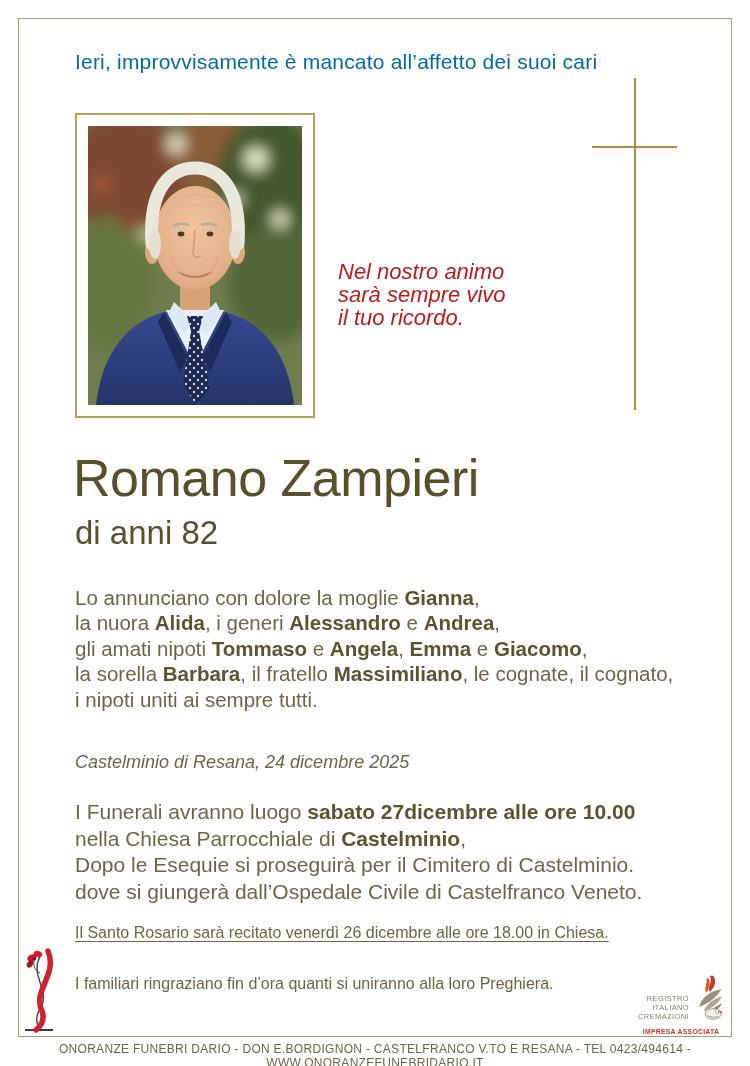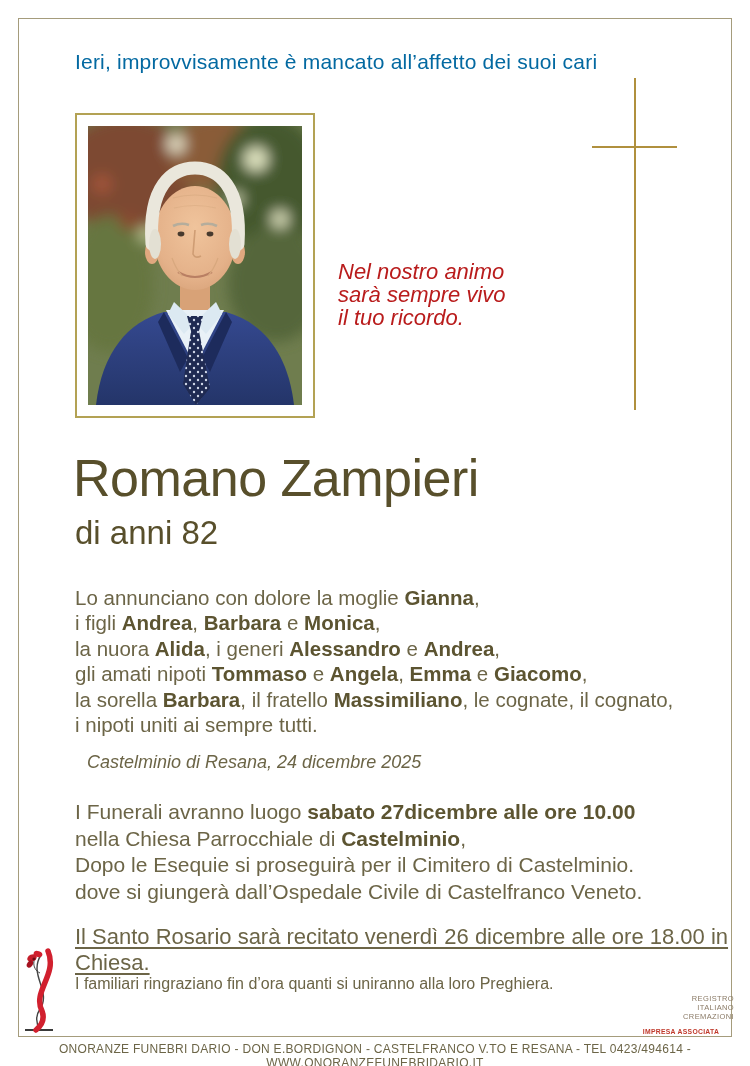--- a/index.html
+++ b/index.html
@@ -12,34 +12,34 @@
                border:2px solid #b3a254;background:#fff;padding:11px;box-sizing:border-box;}
   .photo-frame svg{display:block;}
   .cross-v{position:absolute;left:634px;top:78px;width:2px;height:332px;background:#b0903e;}
   .cross-h{position:absolute;left:592px;top:146px;width:85px;height:2px;background:#b0903e;}
   .quote{position:absolute;left:338px;top:240px;font-size:22px;font-style:italic;
          color:#b91c1c;line-height:23px;margin-top:20px;}
   .name{position:absolute;left:73px;top:448px;font-size:52px;font-weight:300;
         color:#584f2b;letter-spacing:-0.5px;}
   .age{position:absolute;left:75px;top:514px;font-size:33px;font-weight:300;color:#584f2b;}
   .announce{position:absolute;left:75px;top:585px;font-size:20.5px;color:#6c6547;line-height:25.4px;}
-  .dateline{position:absolute;left:75px;top:752px;font-size:18px;font-style:italic;color:#6c6547;margin-left:12px;}
+  .dateline{position:absolute;left:75px;top:752px;font-size:18px;font-style:italic;color:#6c6547;}
   .funeral{position:absolute;left:75px;top:799px;font-size:21px;color:#6c6547;line-height:26.5px;}
-  .rosary{position:absolute;left:75px;top:924px;font-size:22px;color:#6c6547;
+  .rosary{position:absolute;left:75px;top:924px;font-size:16px;color:#6c6547;
           text-decoration:underline;text-underline-offset:3px;}
   .thanks{position:absolute;left:75px;top:975px;font-size:16px;color:#6c6547;}
   .telegram{position:absolute;left:75px;top:1012px;font-size:17.5px;font-style:italic;color:#8e8564;}
   .footer{position:absolute;left:0;top:1042px;width:750px;text-align:center;
           font-size:12px;color:#6c6547;letter-spacing:0.3px;}
   .b{font-weight:bold;color:#5c5431;}
   .flower-logo{position:absolute;left:20px;top:945px;}
   .cremation{position:absolute;left:638px;top:972px;width:86px;}
   .crem-row{display:flex;align-items:flex-start;}
   .crem-text{font-size:7.5px;line-height:9px;color:#8a7a66;letter-spacing:0.4px;
-             text-transform:uppercase;margin-top:22px;text-align:right;flex:1;margin-left:45px;}
+             text-transform:uppercase;margin-top:22px;text-align:right;flex:1;}
   .crem-badge{font-size:6.8px;font-weight:bold;color:#c0392b;letter-spacing:0.3px;
               text-transform:uppercase;margin-top:4px;text-align:center;}
 </style>
 </head>
 <body>
 
 <div class="page">
 
   <div class="frame"></div>
 
@@ -124,21 +124,20 @@
     <div>Nel nostro animo</div>
     <div>sarà sempre vivo</div>
     <div>il tuo ricordo.</div>
   </div>
 
   <div class="name">Romano Zampieri</div>
   <div class="age">di anni 82</div>
 
   <div class="announce">
     <div><span>Lo annunciano con dolore la moglie </span><span class="b">Gianna</span><span>,</span></div>
-    <div><span>i figli </span><span class="b">Andrea</span><span>, </span><span class="b">Barbara</span><span> e </span><span class="b">Monica</span><span>,</span></div>
     <div><span>la nuora </span><span class="b">Alida</span><span>, i generi </span><span class="b">Alessandro</span><span> e </span><span class="b">Andrea</span><span>,</span></div>
     <div><span>gli amati nipoti </span><span class="b">Tommaso</span><span> e </span><span class="b">Angela</span><span>, </span><span class="b">Emma</span><span> e </span><span class="b">Giacomo</span><span>,</span></div>
     <div><span>la sorella </span><span class="b">Barbara</span><span>, il fratello </span><span class="b">Massimiliano</span><span>, le cognate, il cognato,</span></div>
     <div><span>i nipoti uniti ai sempre tutti.</span></div>
   </div>
 
   <div class="dateline">Castelminio di Resana, 24 dicembre 2025</div>
 
   <div class="funeral">
     <div><span>I Funerali avranno luogo </span><span class="b">sabato 27dicembre alle ore 10.00</span></div>

